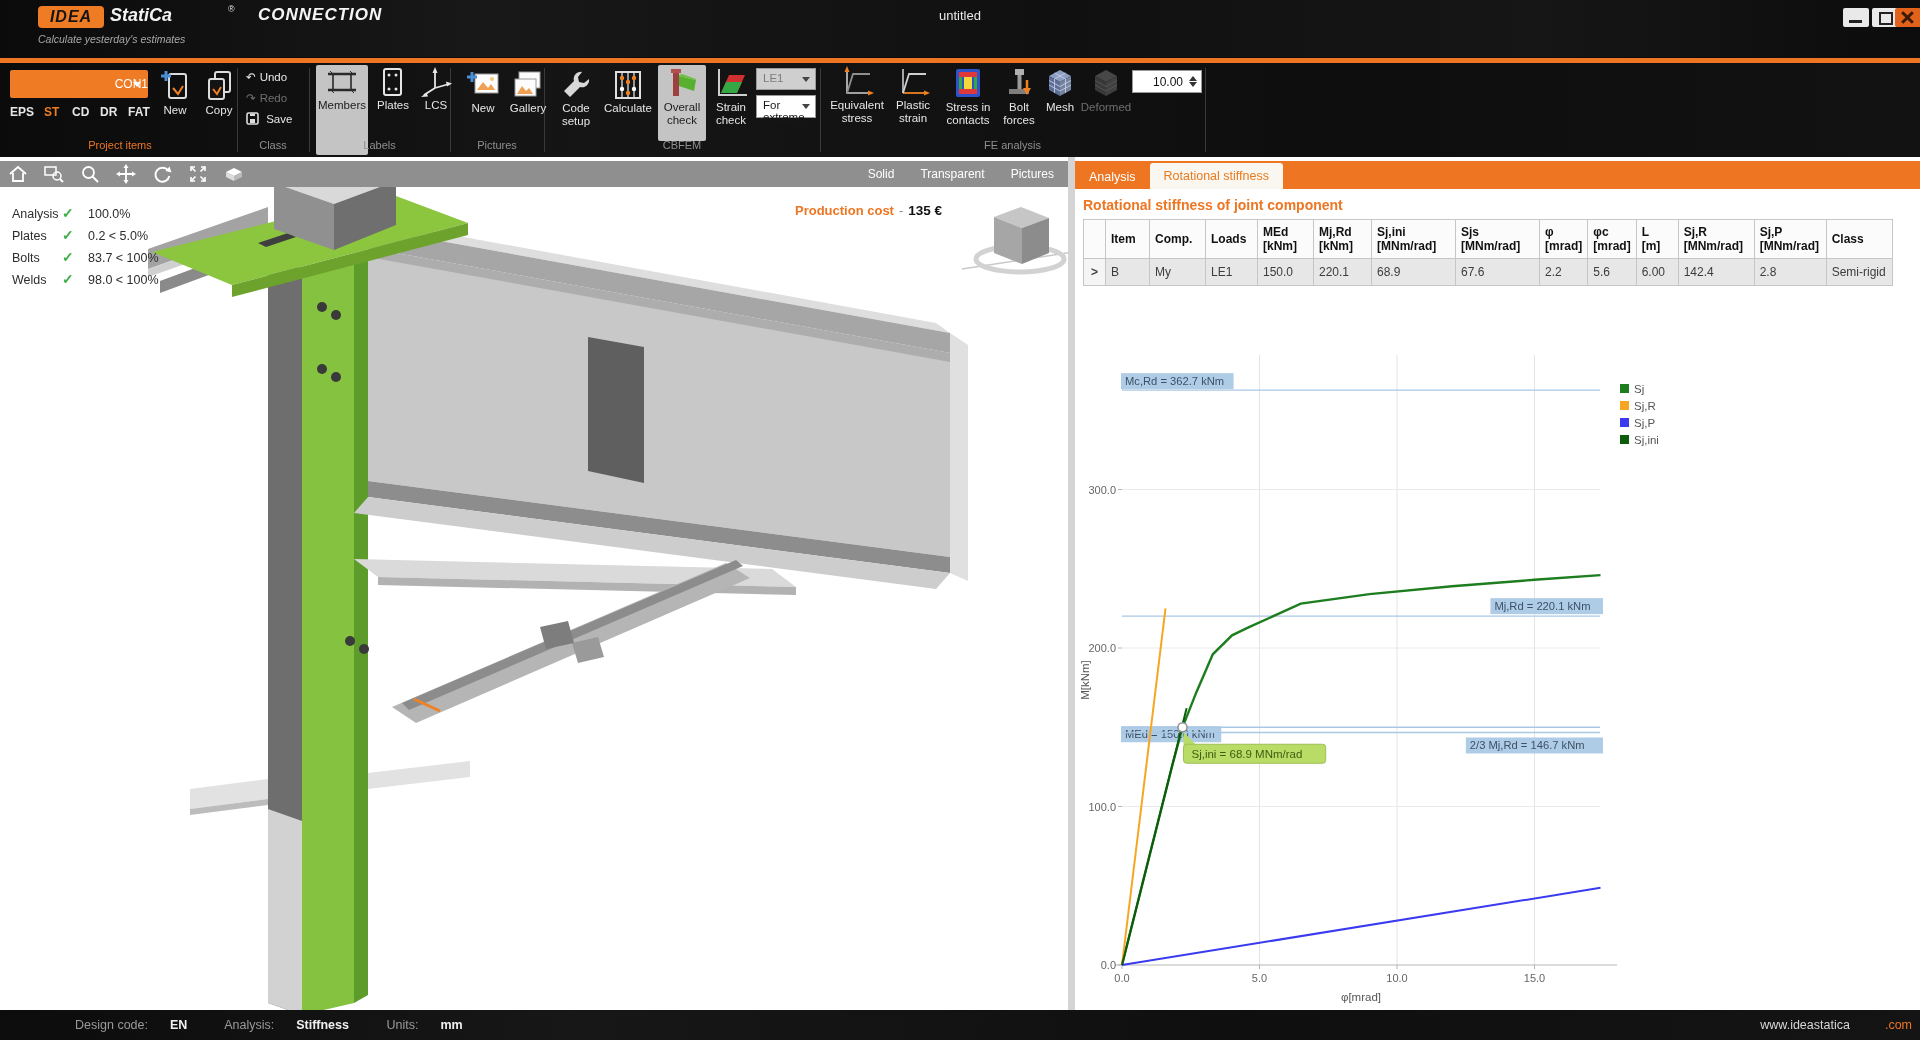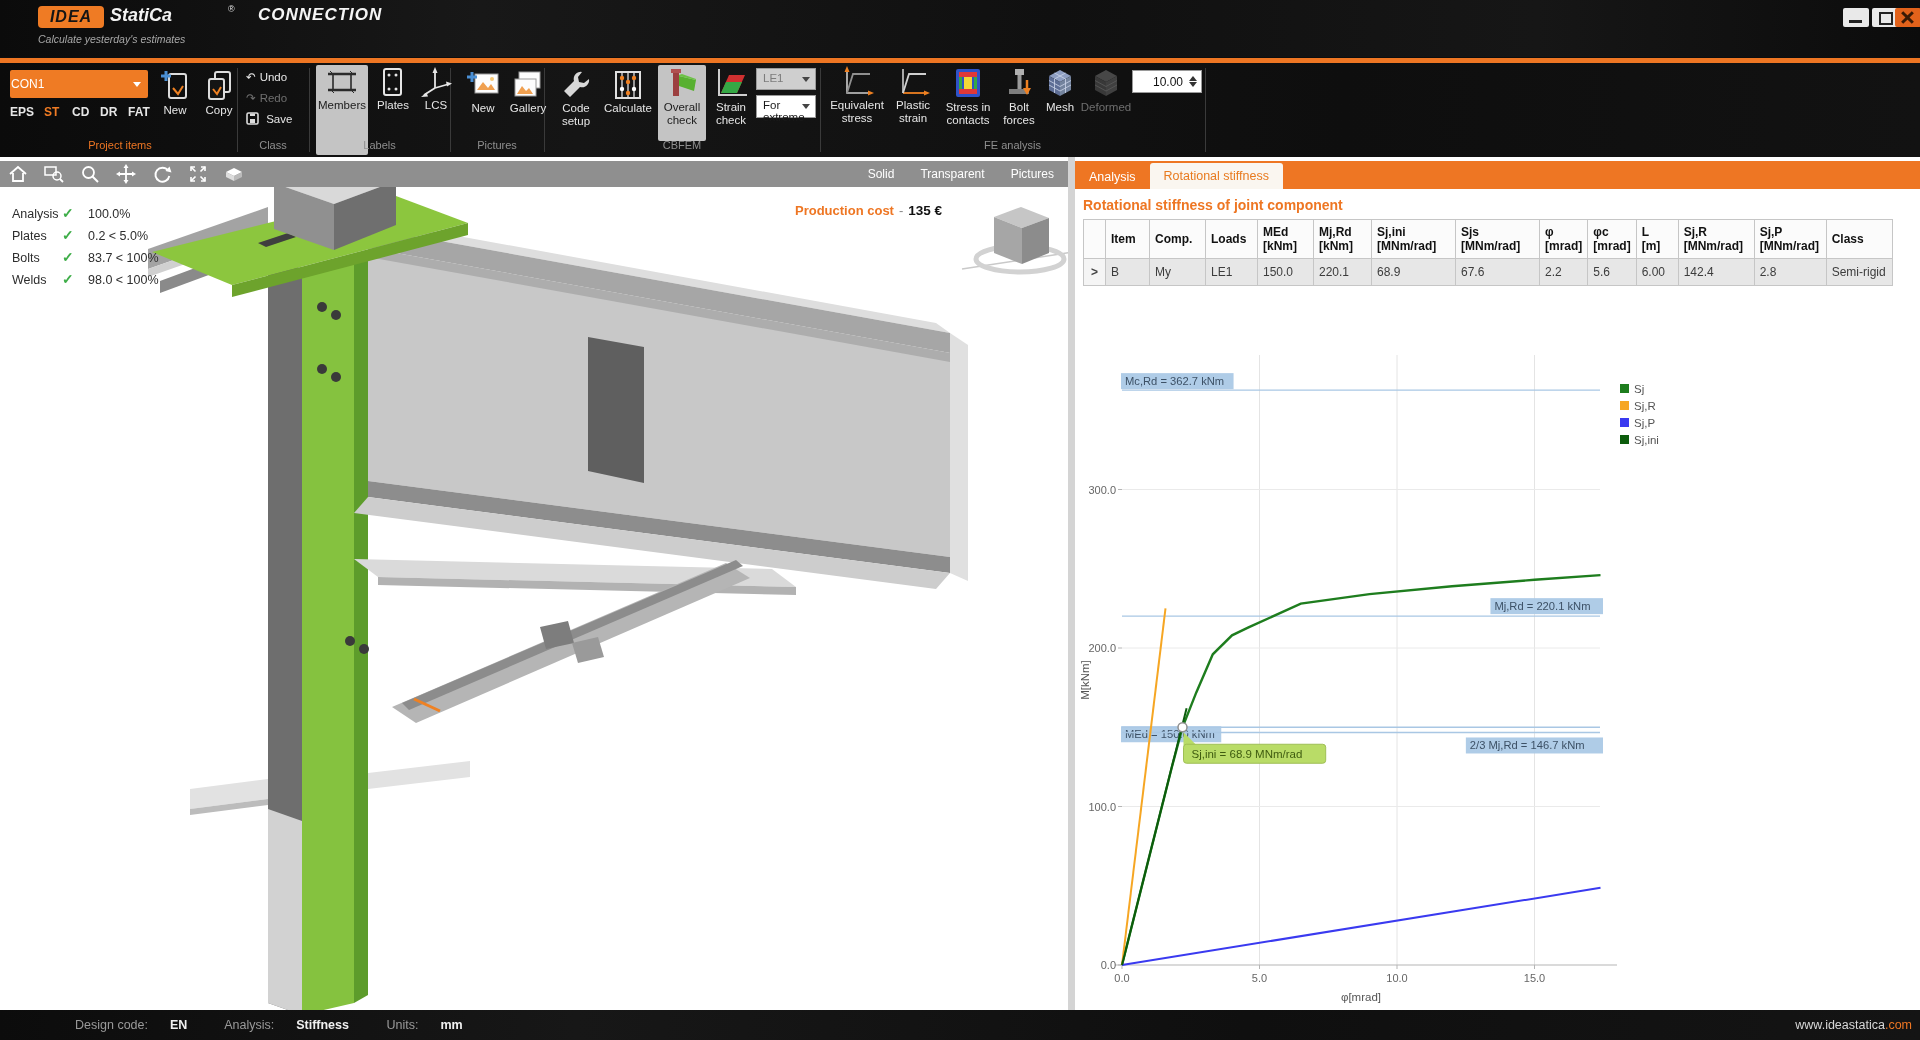--- a/index.html
+++ b/index.html
@@ -25,21 +25,21 @@
   #orange-strip{left:0;top:58px;width:1920px;height:5px;background:#ee7623;}
   
   #ribbon{left:0;top:63px;width:1920px;height:94px;background:linear-gradient(90deg,#0b0b0b,#151515 30%,#0e0e0e 70%,#121212);}
   .gsep{top:5px;width:1px;height:84px;background:#3a3a3a;}
   .glabel{top:76px;color:#8f8f8f;font-size:11px;text-align:center;}
   .glabel.orange{color:#ee7623;}
   .ritem{position:absolute;text-align:center;color:#e6e6e6;font-size:11.5px;line-height:13px;cursor:pointer;}
   .ritem.sel{background:#c4c4c4;border-radius:2px;color:#1c1c1c;}
   .ritem.disabled{color:#6f6f6f;}
   .ic{display:block;margin:1px auto 1px;}
-  #con-combo{left:10px;top:7px;width:138px;height:28px;background:#ef7b24;border-radius:2px;color:#fff;font-size:12px;line-height:28px;text-align:left;padding-left:1px;box-sizing:border-box;cursor:pointer;}
+  #con-combo{left:10px;top:7px;width:138px;height:28px;background:#ef7b24;border-radius:2px;color:#fff;font-size:12px;line-height:28px;text-align:right;padding-left:1px;box-sizing:border-box;cursor:pointer;}
   .dd-arrow{position:absolute;right:7px;top:12px;width:0;height:0;border-left:4px solid transparent;border-right:4px solid transparent;border-top:5px solid #fff;}
   .modebtn{top:42px;color:#e6e6e6;font-size:12px;font-weight:bold;cursor:pointer;}
   .modebtn.on{color:#ef7b24;}
   .smallrow{position:absolute;left:246px;width:58px;height:18px;color:#e6e6e6;font-size:11.5px;text-align:left;cursor:pointer;}
   .smallrow .g{margin-right:4px;}
   .combo{position:absolute;background:#fff;border:1px solid #9a9a9a;font-size:11.5px;color:#1a1a1a;text-align:left;padding:3px 6px;box-sizing:border-box;cursor:pointer;}
   .combo.dis{background:#cfcfcf;color:#7c7c7c;}
   .combo .dd2{position:absolute;right:5px;top:8px;width:0;height:0;border-left:4px solid transparent;border-right:4px solid transparent;border-top:5px solid #444;}
   #spinner{left:1132px;top:7px;width:70px;height:23px;background:#fff;border:1px solid #9a9a9a;font-size:12px;color:#111;text-align:right;line-height:23px;padding-right:18px;box-sizing:border-box;}
   .spin-up,.spin-dn{position:absolute;right:4px;width:0;height:0;border-left:4px solid transparent;border-right:4px solid transparent;cursor:pointer;}
@@ -76,33 +76,34 @@
   .tick{font-size:11px;fill:#666;}
   .axis-title{font-size:11.5px;fill:#555;}
   .ann{font-size:11.2px;fill:#3d5166;}
   .leg{font-size:11.5px;fill:#555;}
   .tip{font-size:11.5px;fill:#3f5c10;}
   
   #statusbar{left:0;top:1010px;width:1920px;height:30px;background:linear-gradient(90deg,#0c0c0c,#171717 30%,#0f0f0f 65%,#141414);color:#9a9a9a;font-size:12.5px;line-height:30px;}
   #statusbar .lab{color:#9a9a9a;margin-right:6px;}
   #statusbar .val{color:#f0f0f0;font-weight:bold;margin-right:34px;padding-left:16px;}
   #website{position:absolute;right:8px;top:0;}
-  #website .w1{color:#d8d8d8;} #website .w2{color:#ee7623;}
+  #website .w1{color:#d8d8d8;} #website .w2{color:#ee7623;padding-left:35px;}
 </style>
 </head>
 <body>
 
 <div id="app">
 
   <div id="titlebar" class="abs">
     <div id="logo-box" class="abs">IDEA</div>
     <div id="logo-statica" class="abs">StatiCa</div>
     <div id="logo-r" class="abs">®</div>
     <div id="app-name" class="abs">CONNECTION</div>
     <div id="tagline" class="abs">Calculate yesterday's estimates</div>
+    <div id="doc-title" class="abs">untitled</div>
     <div id="btn-min" class="abs winbtn"></div>
     <div id="btn-max" class="abs winbtn"></div>
     <div id="btn-close" class="abs winbtn"></div>
 
     <div class="abs rtab" style="left:222px;width:120px;">Project</div>
     <div class="abs rtab" style="left:352px;width:120px;">Design</div>
     <div class="abs rtab active" style="left:482px;width:120px;">Check</div>
     <div class="abs rtab" style="left:612px;width:120px;">Report</div>
     <div class="abs rtab" style="left:742px;width:120px;">Materials</div>
   </div>

